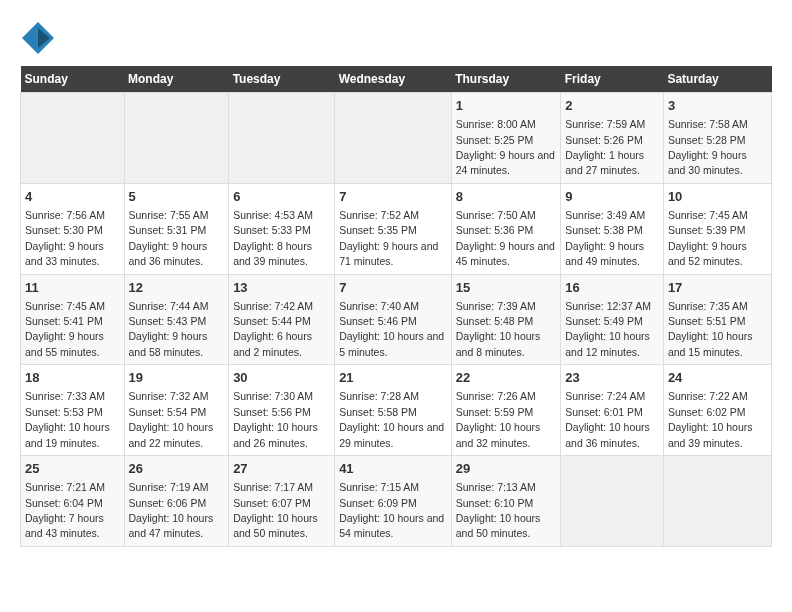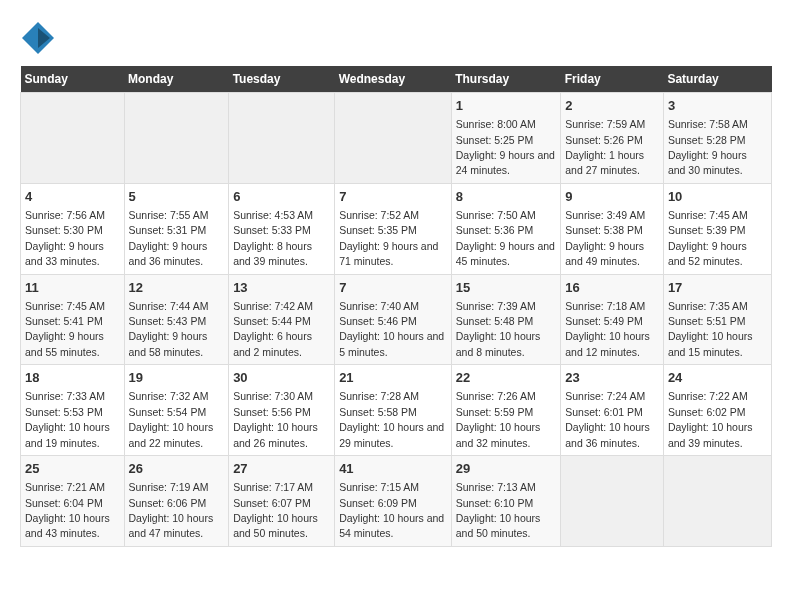--- a/index.html
+++ b/index.html
@@ -195,21 +195,21 @@
         <span class="day-info">Daylight: 6 hours and 2 minutes.</span></td>
         <td><span class="day-num">7</span>
         <span class="day-info">Sunrise: 7:40 AM</span><br>
         <span class="day-info">Sunset: 5:46 PM</span><br>
         <span class="day-info">Daylight: 10 hours and 5 minutes.</span></td>
         <td><span class="day-num">15</span>
         <span class="day-info">Sunrise: 7:39 AM</span><br>
         <span class="day-info">Sunset: 5:48 PM</span><br>
         <span class="day-info">Daylight: 10 hours and 8 minutes.</span></td>
         <td><span class="day-num">16</span>
-        <span class="day-info">Sunrise: 7:18 AM</span><br>
+        <span class="day-info">Sunrise: 12:37 AM</span><br>
         <span class="day-info">Sunset: 5:49 PM</span><br>
         <span class="day-info">Daylight: 10 hours and 12 minutes.</span></td>
         <td><span class="day-num">17</span>
         <span class="day-info">Sunrise: 7:35 AM</span><br>
         <span class="day-info">Sunset: 5:51 PM</span><br>
         <span class="day-info">Daylight: 10 hours and 15 minutes.</span></td>
       </tr>
       <tr>
         <td><span class="day-num">18</span>
         <span class="day-info">Sunrise: 7:33 AM</span><br>
@@ -237,21 +237,21 @@
         <span class="day-info">Daylight: 10 hours and 36 minutes.</span></td>
         <td><span class="day-num">24</span>
         <span class="day-info">Sunrise: 7:22 AM</span><br>
         <span class="day-info">Sunset: 6:02 PM</span><br>
         <span class="day-info">Daylight: 10 hours and 39 minutes.</span></td>
       </tr>
       <tr>
         <td><span class="day-num">25</span>
         <span class="day-info">Sunrise: 7:21 AM</span><br>
         <span class="day-info">Sunset: 6:04 PM</span><br>
-        <span class="day-info">Daylight: 10 hours and 43 minutes.</span></td>
+        <span class="day-info">Daylight: 7 hours and 43 minutes.</span></td>
         <td><span class="day-num">26</span>
         <span class="day-info">Sunrise: 7:19 AM</span><br>
         <span class="day-info">Sunset: 6:06 PM</span><br>
         <span class="day-info">Daylight: 10 hours and 47 minutes.</span></td>
         <td><span class="day-num">27</span>
         <span class="day-info">Sunrise: 7:17 AM</span><br>
         <span class="day-info">Sunset: 6:07 PM</span><br>
         <span class="day-info">Daylight: 10 hours and 50 minutes.</span></td>
         <td><span class="day-num">41</span>
         <span class="day-info">Sunrise: 7:15 AM</span><br>

